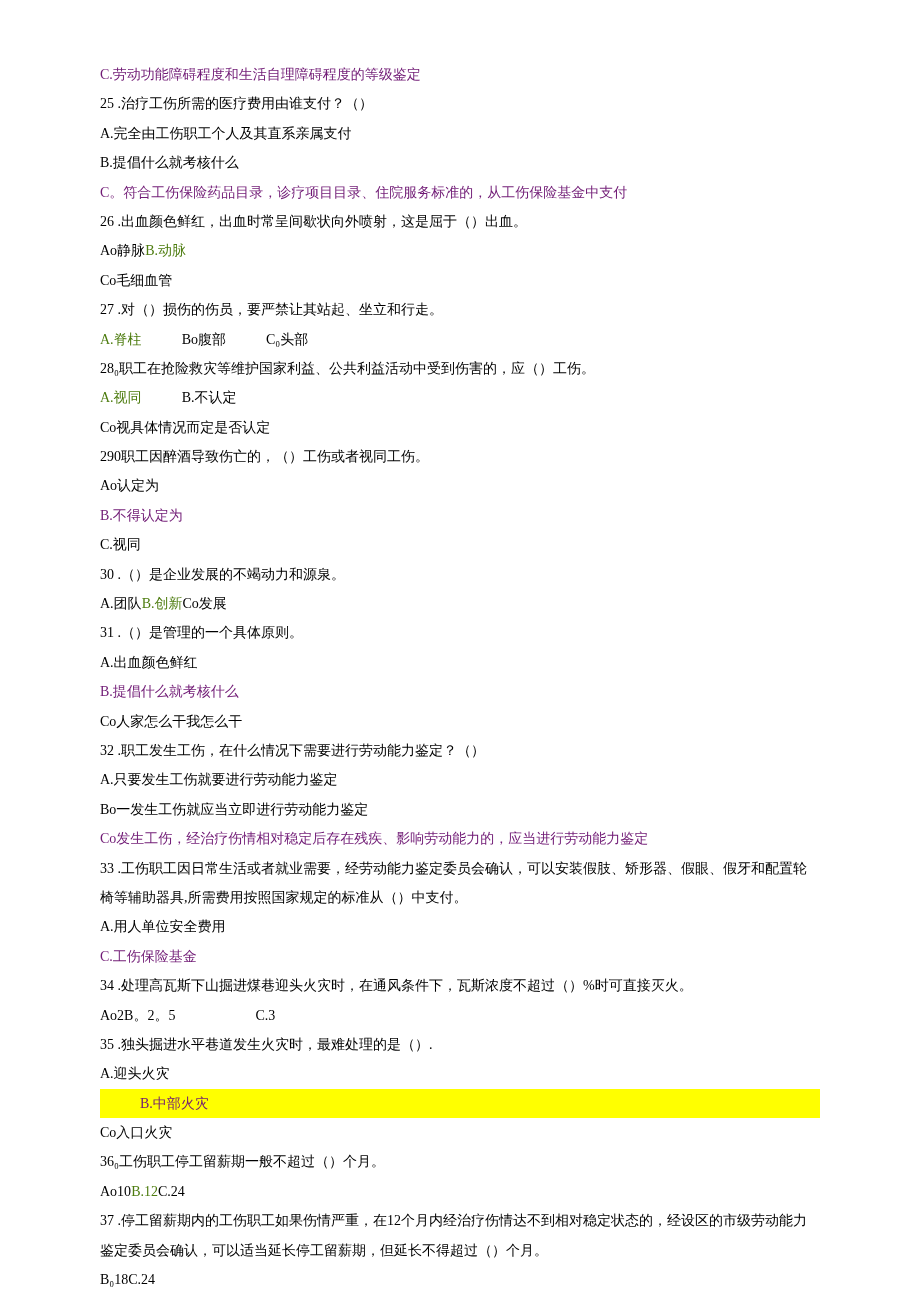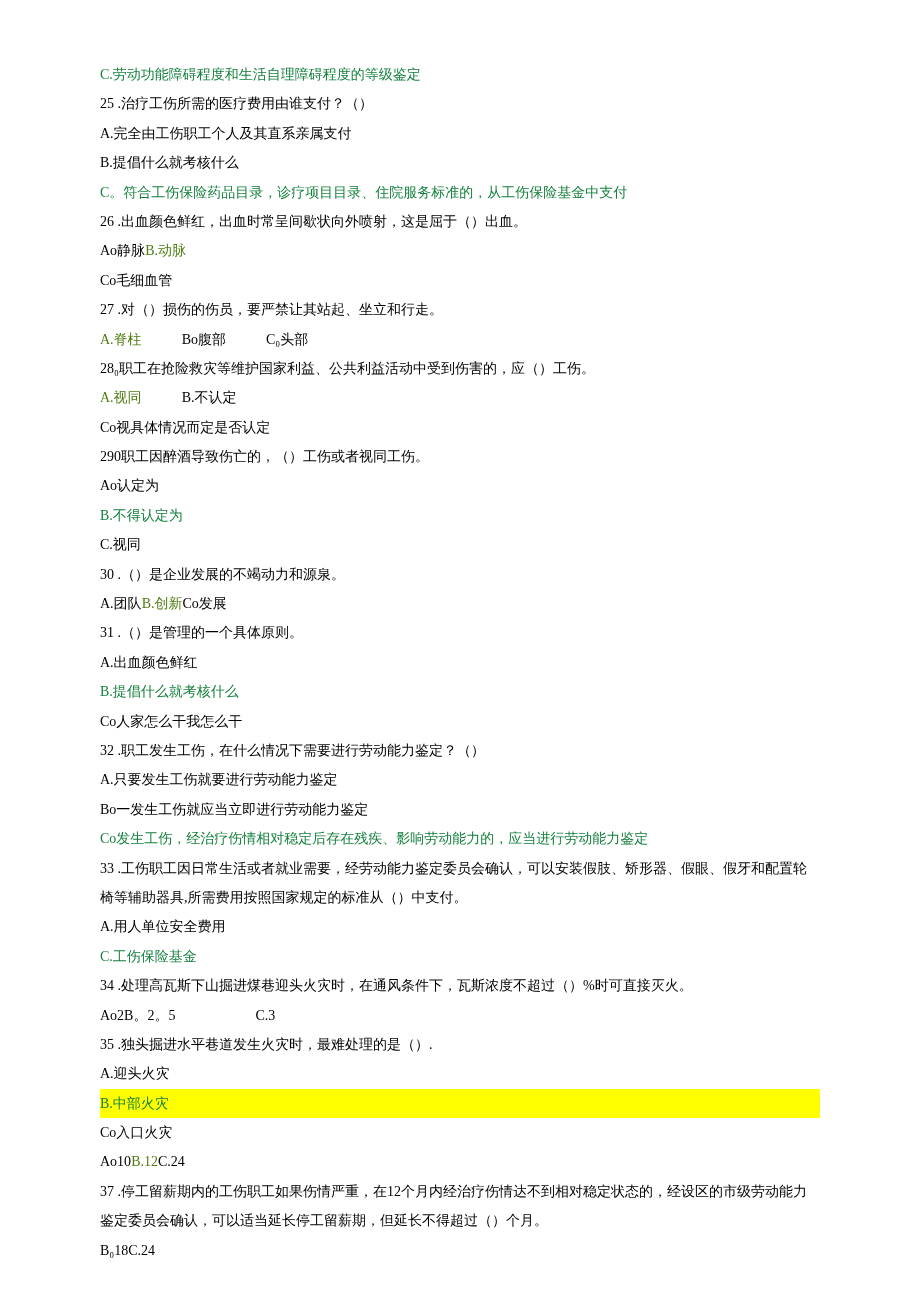--- a/index.html
+++ b/index.html
@@ -9,22 +9,22 @@
     color: #000;
     background: #fff;
     margin: 0;
     padding: 60px 100px;
     width: 920px;
     box-sizing: border-box;
   }
   .line {
     display: block;
   }
-  .green { color: #15803d; }
-  .hl-yellow { background: #ffff00; }
+  .green { color: #701a75; }
+  .hl-yellow { background: #ffff00; padding-left: 40px; }
   .inline-green { color: #4d7c0f; }
   .gap { display: inline-block; width: 40px; }
 </style>
 </head>
 <body>
 
 <div id="doc">
     <div class="line green">C.劳动功能障碍程度和生活自理障碍程度的等级鉴定</div>
     <div class="line">25  .治疗工伤所需的医疗费用由谁支付？（）</div>
     <div class="line">A.完全由工伤职工个人及其直系亲属支付</div>
@@ -54,16 +54,17 @@
     <div class="line green">Co发生工伤，经治疗伤情相对稳定后存在残疾、影响劳动能力的，应当进行劳动能力鉴定</div>
     <div class="line">33  .工伤职工因日常生活或者就业需要，经劳动能力鉴定委员会确认，可以安装假肢、矫形器、假眼、假牙和配置轮椅等辅助器具,所需费用按照国家规定的标准从（）中支付。</div>
     <div class="line">A.用人单位安全费用</div>
     <div class="line green">C.工伤保险基金</div>
     <div class="line">34  .处理高瓦斯下山掘进煤巷迎头火灾时，在通风条件下，瓦斯浓度不超过（）%时可直接灭火。</div>
     <div class="line">Ao2B。2。5<span class="gap"></span><span class="gap"></span>C.3</div>
     <div class="line">35  .独头掘进水平巷道发生火灾时，最难处理的是（）.</div>
     <div class="line">A.迎头火灾</div>
     <div class="line hl-yellow green">B.中部火灾</div>
     <div class="line">Co入口火灾</div>
+    <div class="line">36₀工伤职工停工留薪期一般不超过（）个月。</div>
     <div class="line">Ao10<span class="inline-green">B.12</span>C.24</div>
     <div class="line">37  .停工留薪期内的工伤职工如果伤情严重，在12个月内经治疗伤情达不到相对稳定状态的，经设区的市级劳动能力鉴定委员会确认，可以适当延长停工留薪期，但延长不得超过（）个月。</div>
     <div class="line">B₀18C.24</div>
   </div>
 
 </body></html>

